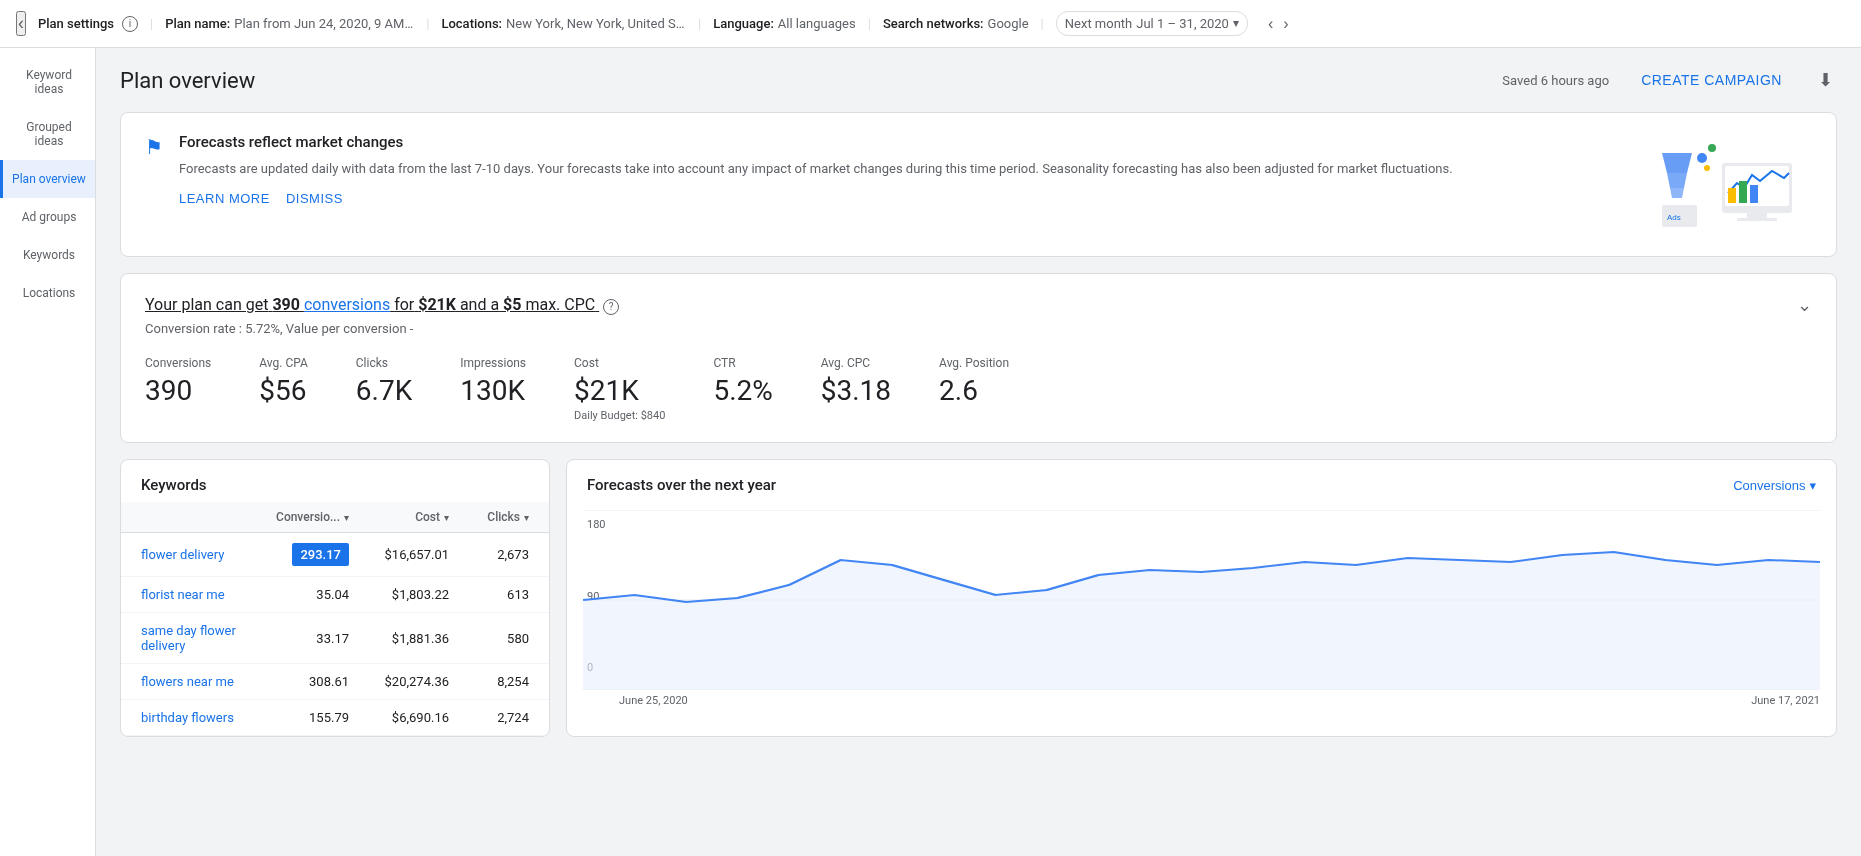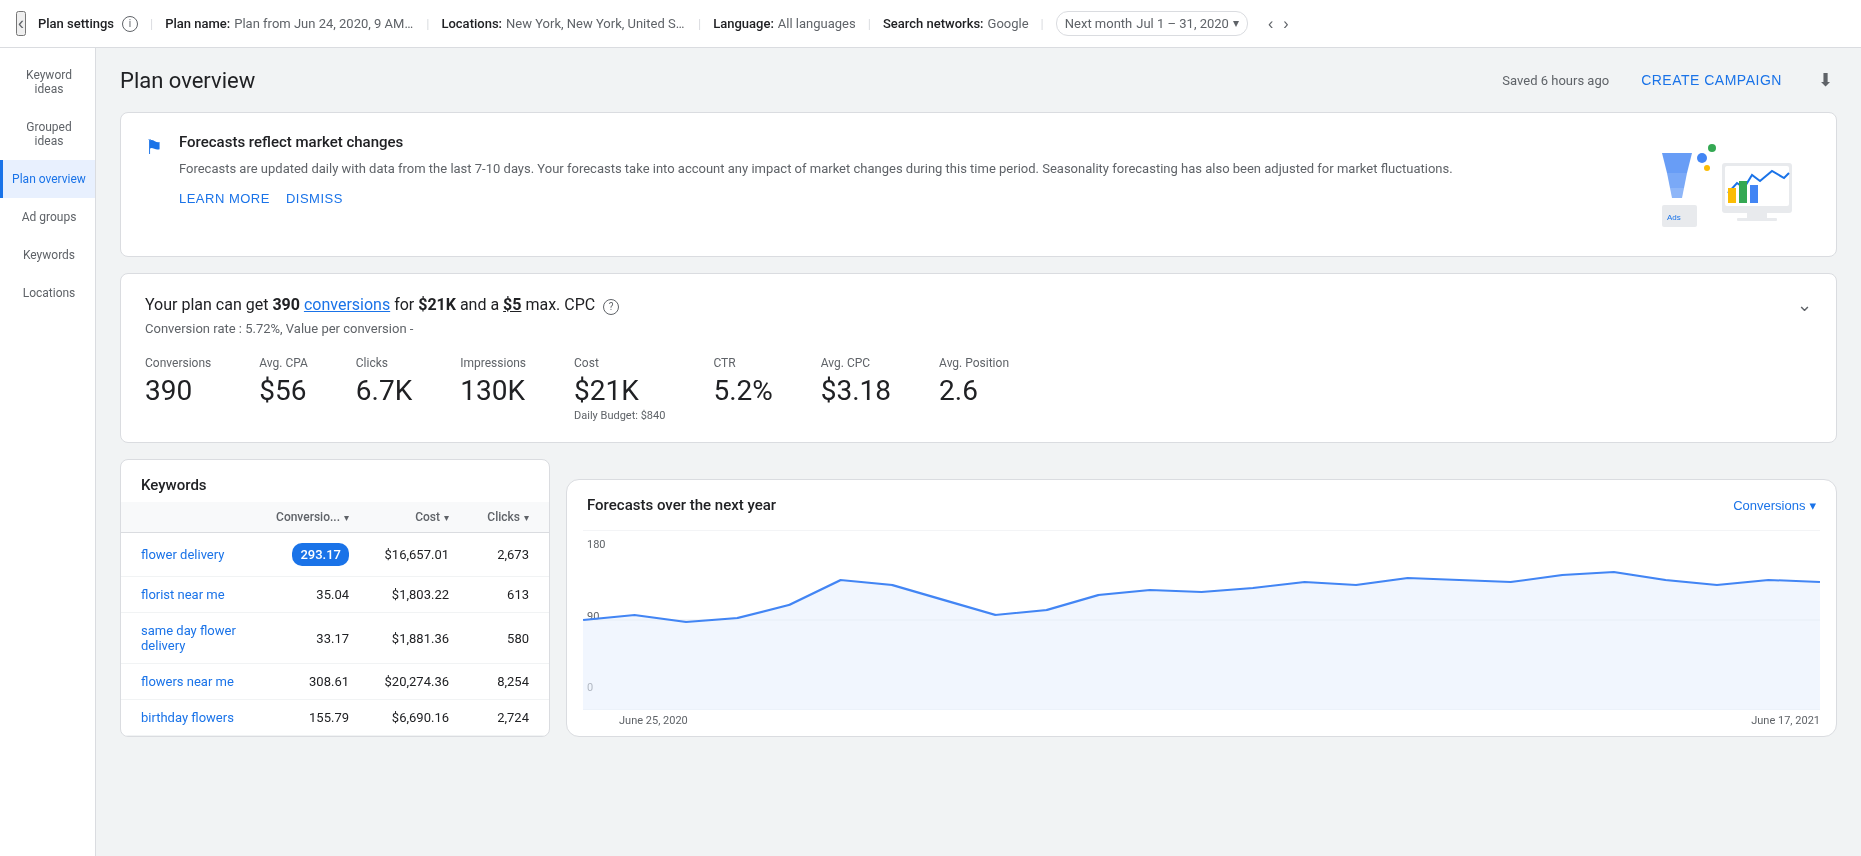--- a/index.html
+++ b/index.html
@@ -62,51 +62,51 @@
     .banner-content { flex: 1; }
     .banner-title { font-size: 15px; font-weight: 500; color: #202124; margin-bottom: 8px; }
     .banner-text { font-size: 13px; color: #5f6368; line-height: 1.5; }
     .banner-links { display: flex; gap: 16px; margin-top: 12px; }
     .banner-link { color: #1a73e8; font-size: 13px; font-weight: 500; cursor: pointer; text-transform: uppercase; letter-spacing: 0.5px; background: none; border: none; }
     .banner-image { width: 180px; flex-shrink: 0; }
 
     
     .summary-card { padding: 20px 24px; }
     .summary-headline { font-size: 16px; color: #202124; margin-bottom: 6px; display: flex; align-items: center; justify-content: space-between; }
-    .summary-headline-text { flex: 1; }
+    .summary-headline-text { flex: 1; text-decoration: underline; }
     .summary-headline strong { font-weight: 700; }
     .summary-headline a { color: #1a73e8; text-decoration: underline; }
     .summary-subtext { font-size: 13px; color: #5f6368; margin-bottom: 20px; }
     .chevron-down { color: #5f6368; cursor: pointer; font-size: 18px; }
     .metrics-row { display: flex; gap: 48px; flex-wrap: wrap; margin-top: 8px; }
     .metric { display: flex; flex-direction: column; }
     .metric-label { font-size: 12px; color: #5f6368; margin-bottom: 4px; }
     .metric-value { font-size: 28px; font-weight: 400; color: #202124; }
     .metric-sub { font-size: 11px; color: #5f6368; margin-top: 2px; }
 
     
     .bottom-section { display: flex; gap: 16px; padding: 0 24px 24px; }
     .keywords-card { flex: 0 0 430px; background: #fff; border: 1px solid #dadce0; border-radius: 8px; overflow: hidden; }
-    .forecasts-card { flex: 1; background: #fff; border: 1px solid #dadce0; border-radius: 13px; overflow: hidden; margin-top: 20px; }
+    .forecasts-card { flex: 1; background: #fff; border: 1px solid #dadce0; border-radius: 8px; overflow: hidden; }
 
     
     .card-header { padding: 16px 20px 8px; font-size: 15px; font-weight: 500; color: #202124; }
     .table-header { display: flex; padding: 8px 20px; border-bottom: 1px solid #dadce0; background: #f8f9fa; }
     .th { font-size: 12px; color: #5f6368; font-weight: 500; display: flex; align-items: center; gap: 4px; cursor: pointer; }
     .th:first-child { flex: 1; }
     .th.numeric { width: 100px; justify-content: flex-end; }
     .th.narrow { width: 80px; justify-content: flex-end; }
     .sort-icon { font-size: 10px; }
     .table-row { display: flex; align-items: center; padding: 10px 20px; border-bottom: 1px solid #f1f3f4; }
     .keyword-name { flex: 1; color: #1a73e8; font-size: 13px; cursor: pointer; }
     .cell { font-size: 13px; color: #202124; text-align: right; }
     .cell.numeric { width: 100px; }
     .cell.narrow { width: 80px; }
     .conv-bar { display: flex; align-items: center; justify-content: flex-end; }
-    .conv-highlight { background: #1a73e8; color: #fff; padding: 4px 8px; border-radius: 10px; font-size: 13px; font-weight: 500; }
+    .conv-highlight { background: #1a73e8; color: #fff; padding: 4px 8px; border-radius: 2px; font-size: 13px; font-weight: 500; }
 
     
     .forecasts-header { display: flex; align-items: center; justify-content: space-between; padding: 16px 20px 8px; }
     .forecasts-title { font-size: 15px; font-weight: 500; color: #202124; }
     .forecasts-dropdown { display: flex; align-items: center; gap: 4px; color: #1a73e8; cursor: pointer; font-size: 13px; font-weight: 500; border: none; background: none; }
     .chart-area { padding: 8px 16px 16px; height: 200px; position: relative; }
     .chart-y-labels { position: absolute; left: 0; top: 8px; bottom: 16px; display: flex; flex-direction: column; justify-content: space-between; font-size: 11px; color: #5f6368; padding-left: 4px; width: 36px; }
     .chart-svg { width: 100%; height: 100%; }
     .chart-x-labels { display: flex; justify-content: space-between; margin-left: 36px; margin-top: 4px; font-size: 11px; color: #5f6368; }
 

